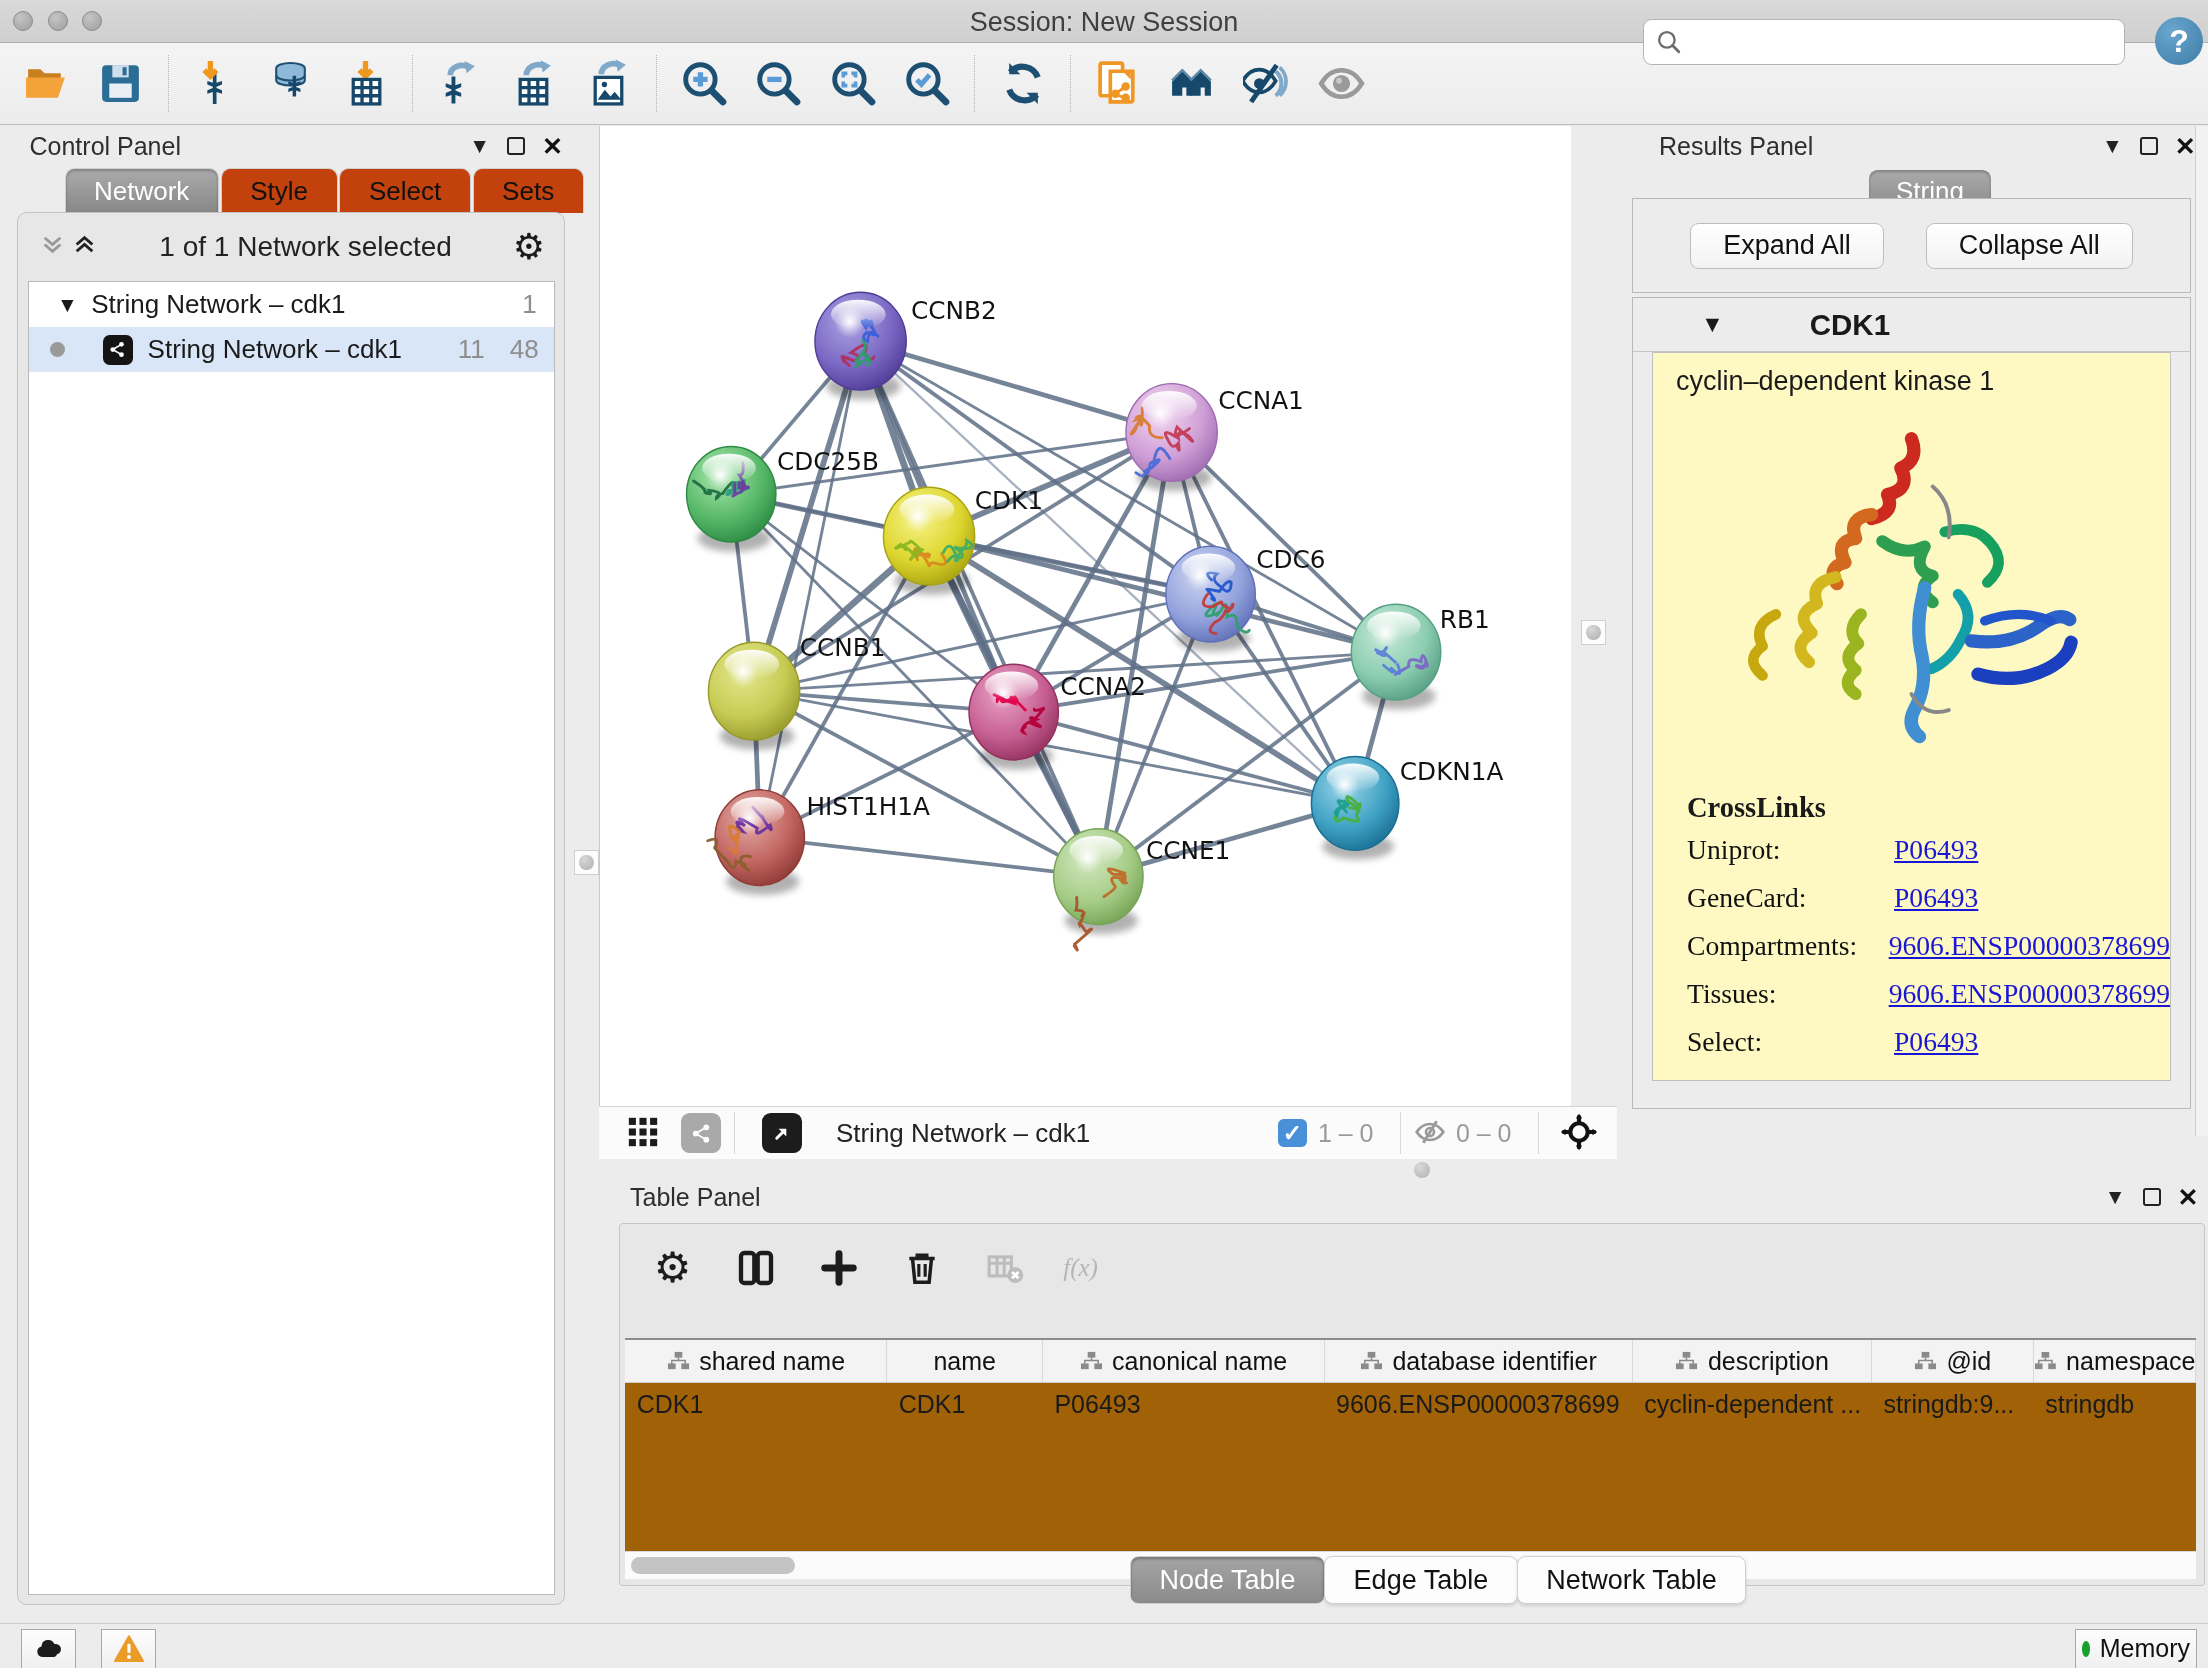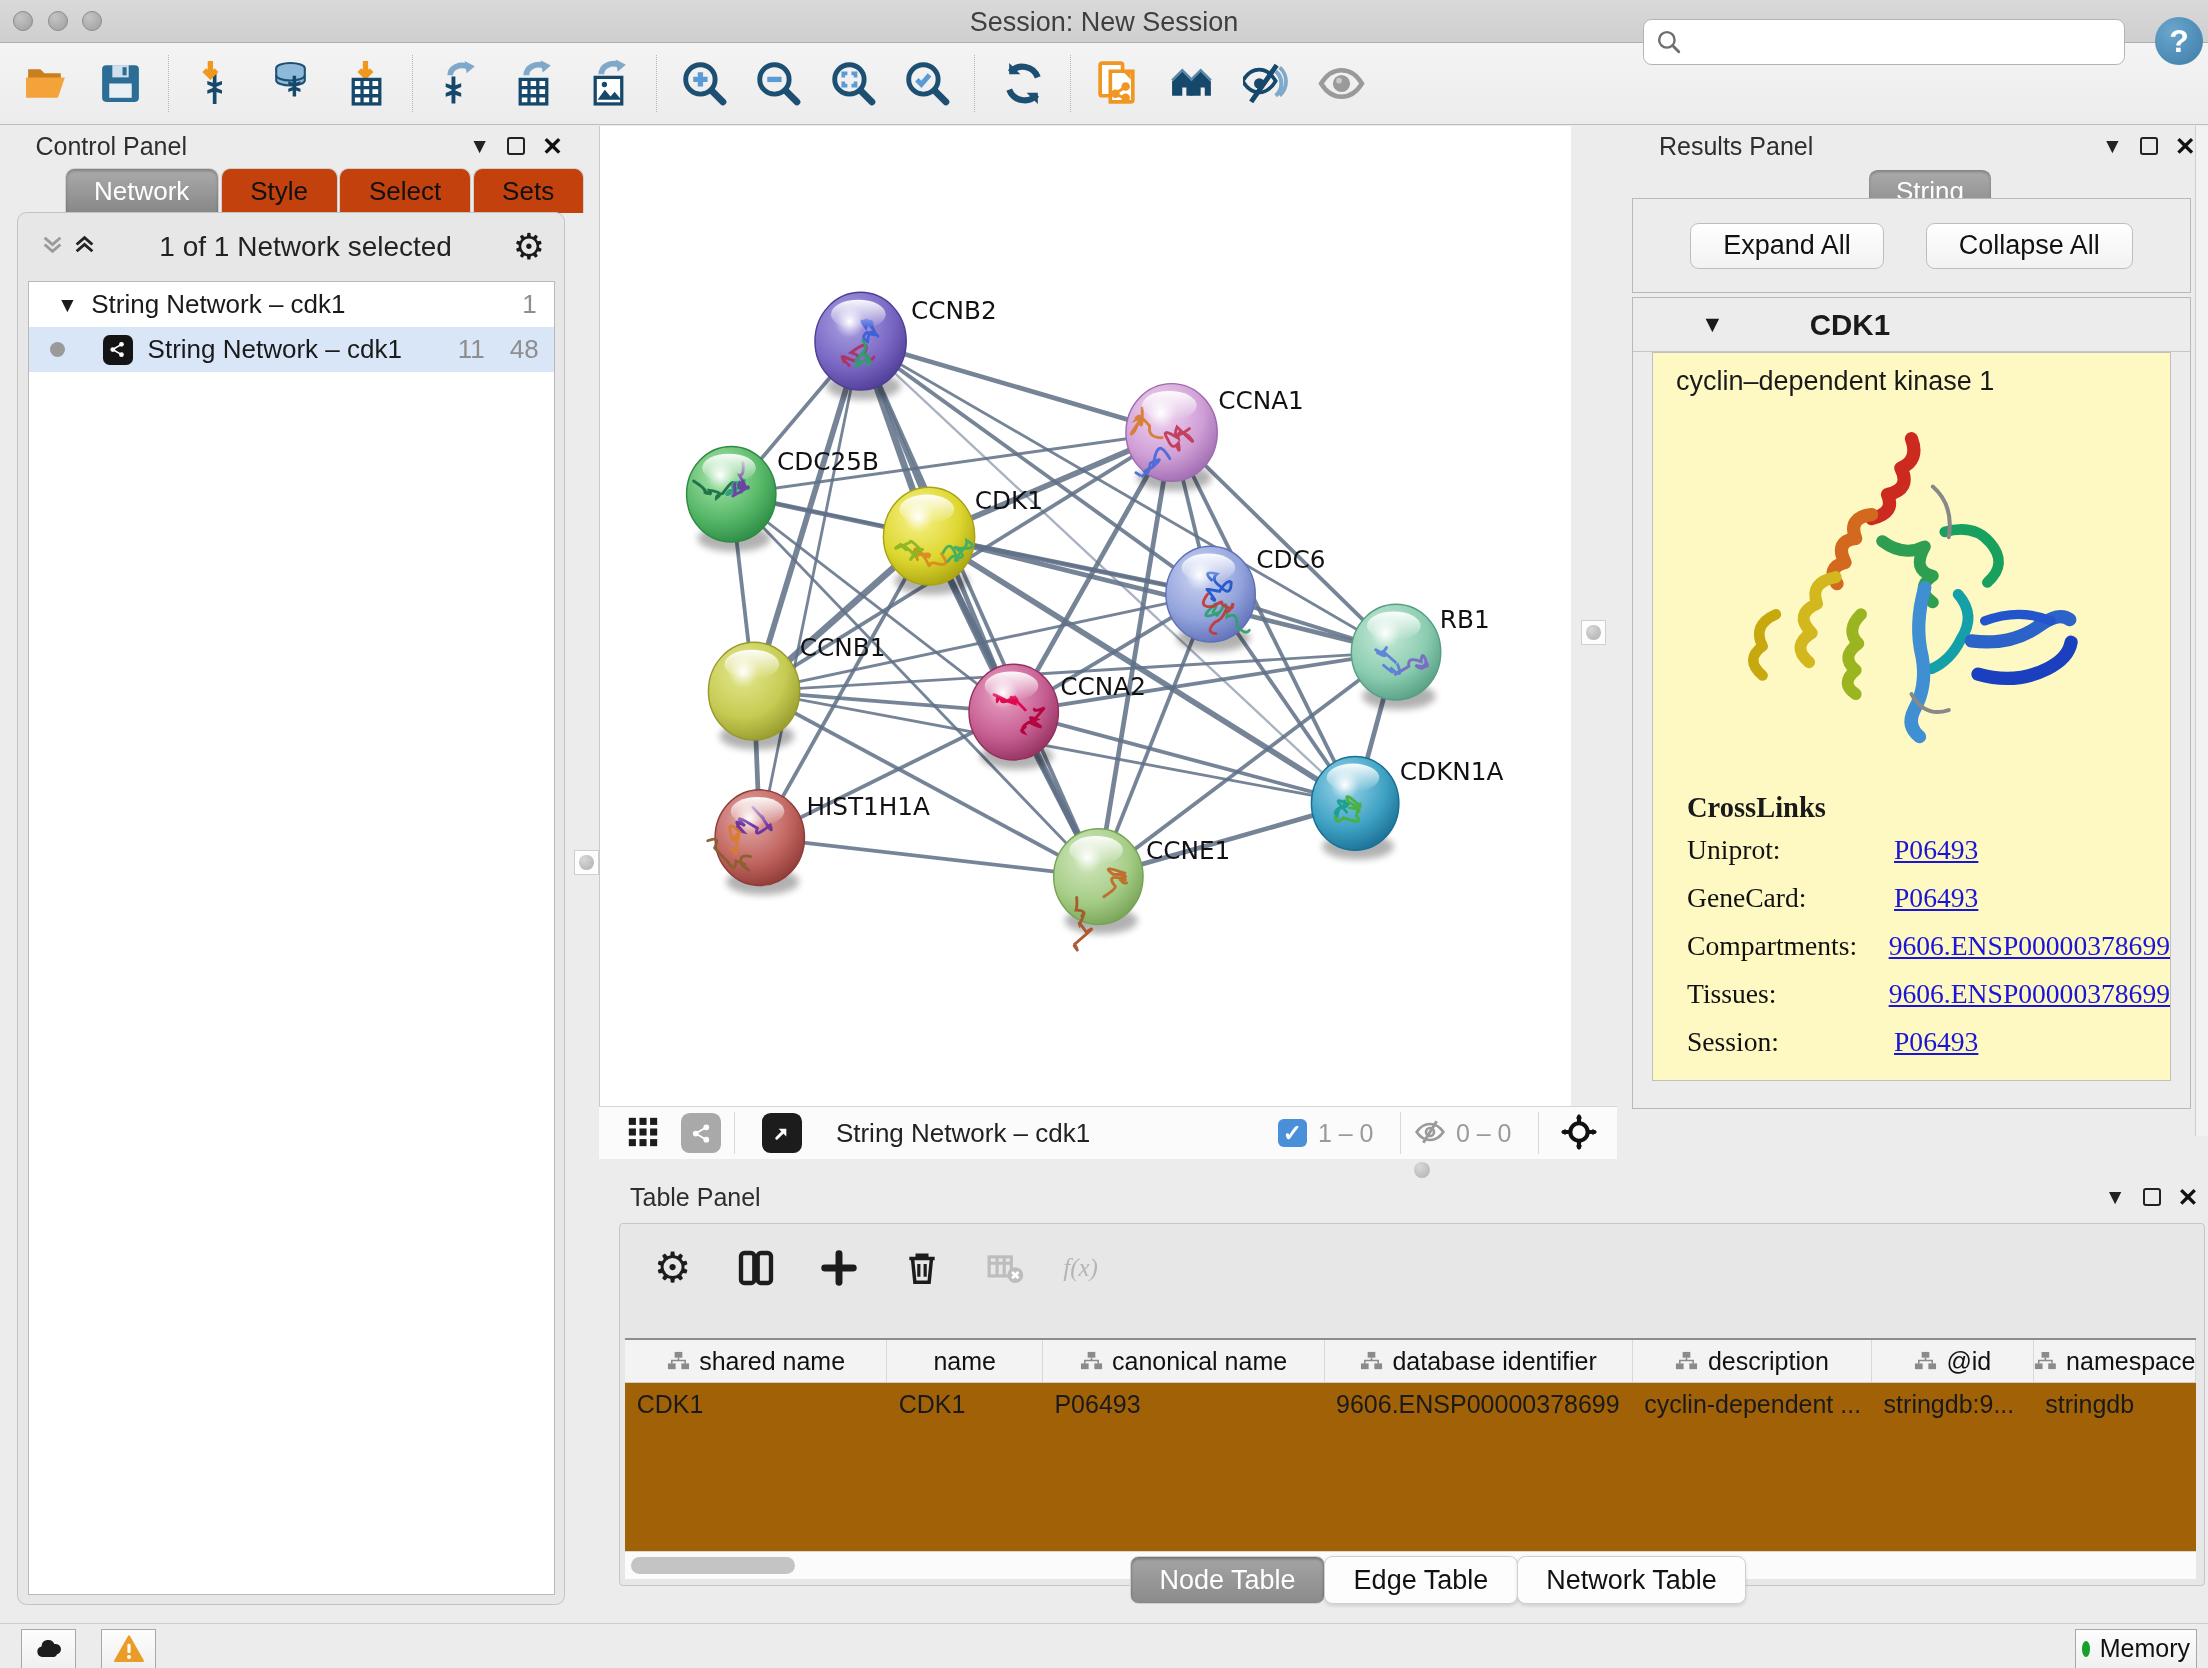--- a/index.html
+++ b/index.html
@@ -19,21 +19,21 @@
   .searchwrap input{border:none;outline:none;flex:1;height:36px;font-size:25px;background:transparent;margin-left:7.6px;}
   .helpbtn{position:absolute;left:2155px;top:17px;width:48px;height:48px;border-radius:50%;background:radial-gradient(circle at 35% 30%,#6aa6ce,#3d7ca6);color:#fff;font-size:32px;font-weight:bold;text-align:center;line-height:48px;border:none;padding:0;}
   
   .ptitle{font-size:25px;color:#2e2e2e;}
   .pcontrols{display:flex;align-items:center;gap:17px;}
   .caret{font-size:21px;color:#222;}
   .floatbox{width:18px;height:18px;border:2.9px solid #222;border-radius:2.9px;box-sizing:border-box;}
   .closex{font-size:25px;font-weight:bold;color:#111;}
   
   .cpanel{position:absolute;left:9.5px;top:126px;width:561px;height:1484px;}
-  .cpanel-head{position:absolute;left:26px;top:5.7px;right:7.6px;display:flex;justify-content:space-between;align-items:center;}
+  .cpanel-head{position:absolute;left:20px;top:5.7px;right:7.6px;display:flex;justify-content:space-between;align-items:center;}
   .tabsrow{position:absolute;left:55px;top:42px;display:flex;}
   .tab{height:44px;padding:0 28.5px;font-size:26px;display:flex;align-items:center;justify-content:center;background:#c2410c;border:1px solid #cfcfcf;border-bottom:none;border-radius:9.5px 9.5px 0 0;margin-right:1.9px;color:#111;}
   .tab.sel{background:linear-gradient(#ababab,#878787);color:#fff;box-shadow:inset 0 1.9px 2.9px rgba(0,0,0,.25);}
   .cpanel-box{position:absolute;left:7.6px;top:86px;width:546px;height:1391px;background:#e7e7e7;border:1px solid #c3c3c3;border-radius:9.5px;}
   .cstrip{position:absolute;left:5.7px;top:7.6px;right:5.7px;height:53px;display:flex;align-items:center;}
   .cstrip .status{flex:1;text-align:center;font-size:28px;color:#222;}
   .chev{display:inline-block;font-size:28.5px;font-weight:bold;line-height:1;}
   .clist{position:absolute;left:9.5px;top:68px;width:525px;bottom:9.5px;background:#fff;border:1px solid #b9b9b9;}
   .crow{height:45px;display:flex;align-items:center;font-size:26px;}
   .crow .cnt{color:#8e8e8e;}
@@ -647,21 +647,21 @@
             </div>
             <div class="clrow">
               <span class="l">Compartments:</span>
               <a href="#">9606.ENSP00000378699</a>
             </div>
             <div class="clrow">
               <span class="l">Tissues:</span>
               <a href="#">9606.ENSP00000378699</a>
             </div>
             <div class="clrow">
-              <span class="l">Session:</span>
+              <span class="l">Select:</span>
               <a href="#">P06493</a>
             </div>
           </div>
       </div>
     </div>
   </div>
   <div class="rscroll"></div>
 </div>
 
 <div class="tpanel">

